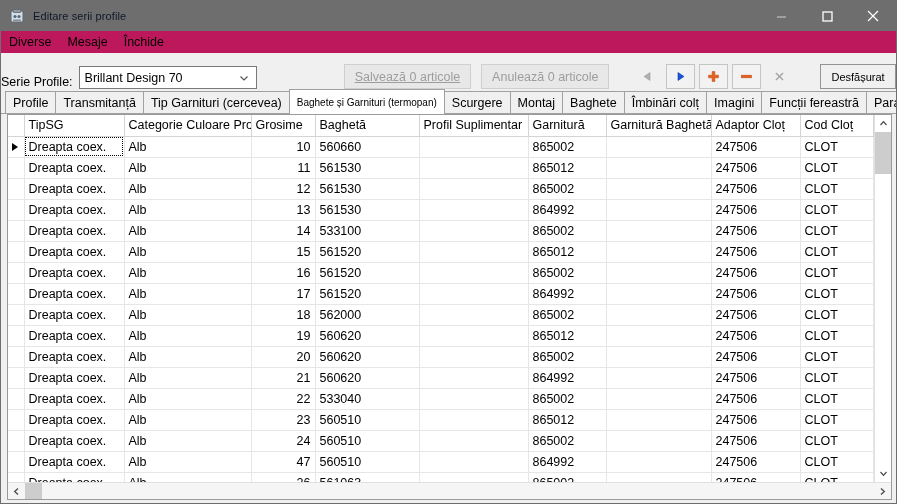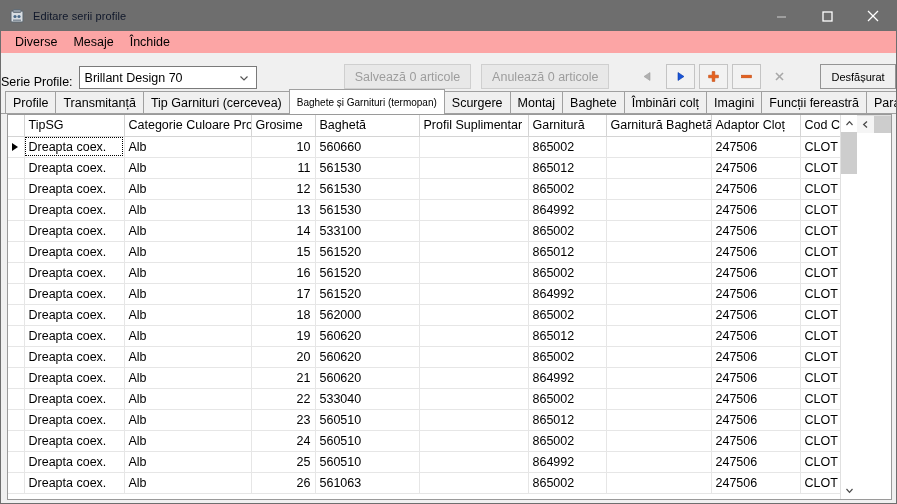--- a/index.html
+++ b/index.html
@@ -47,24 +47,24 @@
   .win-btn {
     width: 46px; height: 30px;
     display: flex; align-items: center; justify-content: center;
     color: #ffffff;
   }
   .win-btn svg { display: block; }
 
   
   .menubar {
     height: 22px;
-    background: #fca5a5;
-    display: flex;
-    align-items: center;
-    padding-left: 6px;
+    background: #be185d;
+    display: flex;
+    align-items: center;
+    padding-left: 0;
   }
   .menu-item {
     font-size: 12.5px;
     color: #000;
     padding: 2px 8px;
     white-space: nowrap;
   }
 
   
   .toolbar {
@@ -108,21 +108,21 @@
     height: 25px;
     background: #e8e8e8;
     border: 1px solid #cfcfcf;
     color: #9d9d9d;
     font-size: 12.5px;
     display: flex;
     align-items: center;
     justify-content: center;
     white-space: nowrap;
   }
-  #save-btn { width: 135px; margin-left: 87px; }
+  #save-btn { width: 135px; margin-left: 87px; text-decoration: underline; }
   #cancel-btn { width: 135px; margin-left: 10px; }
 
   .navgroup {
     display: flex;
     margin-left: 24px;
   }
   .navbtn {
     width: 29px; height: 25px;
     border: 1px solid #c4c4c4;
     background: #f2f2f2;
@@ -181,20 +181,21 @@
   }
 
   
   .gridwrap {
     position: absolute;
     left: 6px; top: 113px;
     width: 885px; height: 386px;
     background: #ffffff;
     border: 1px solid #9a9a9a;
     display: flex;
+    flex-direction: column;
     overflow: hidden;
   }
   .grid-main {
     flex: 1;
     display: flex;
     overflow: hidden;
   }
   .grid-scroll {
     flex: 1;
     overflow: hidden;
@@ -616,21 +617,21 @@
                 <td class="">865002</td>
                 <td class=""></td>
                 <td class="">247506</td>
                 <td class="">CLOT</td>
                 <td class="num ">2</td>
               </tr>
               <tr class="">
                 <td class="rowhdr"></td>
                 <td class="">Dreapta coex.</td>
                 <td class="">Alb</td>
-                <td class="num ">25</td>
+                <td class="num ">47</td>
                 <td class="">560510</td>
                 <td class=""></td>
                 <td class="">864992</td>
                 <td class=""></td>
                 <td class="">247506</td>
                 <td class="">CLOT</td>
                 <td class="num ">2</td>
               </tr>
               <tr class="">
                 <td class="rowhdr"></td>

